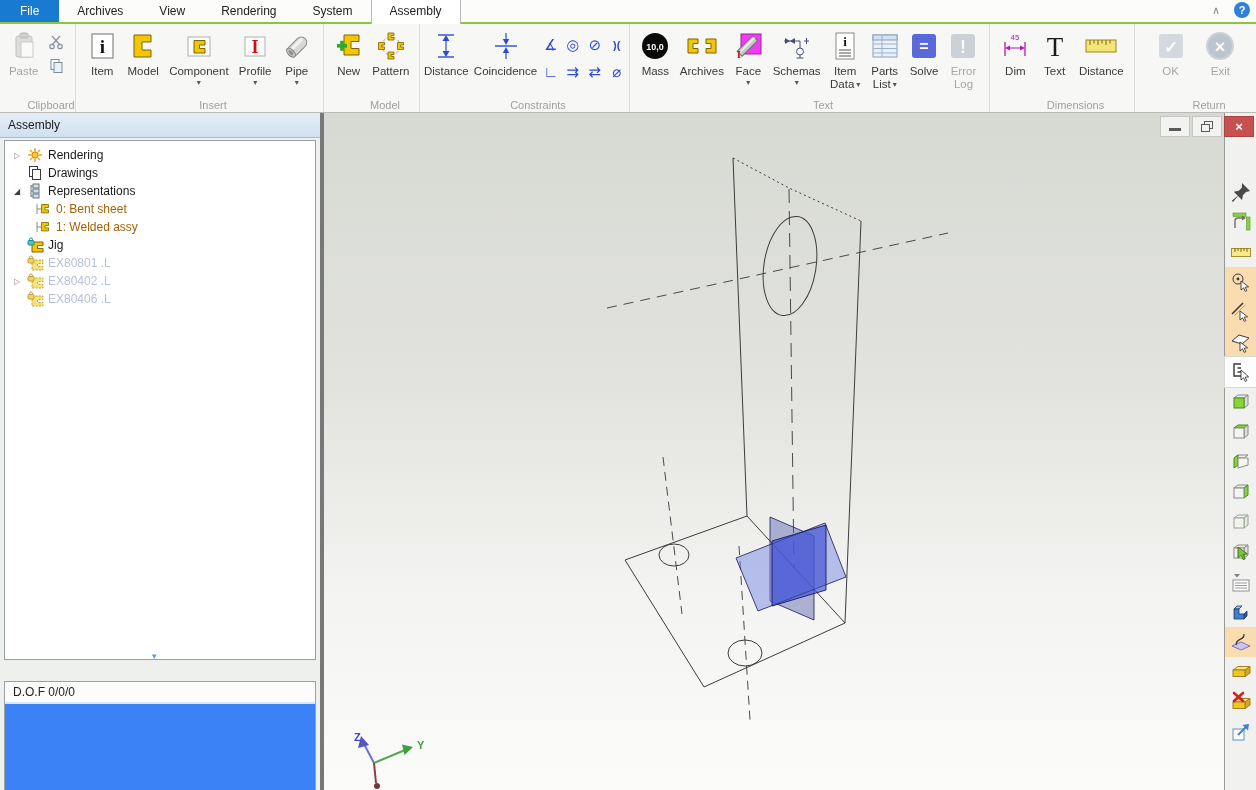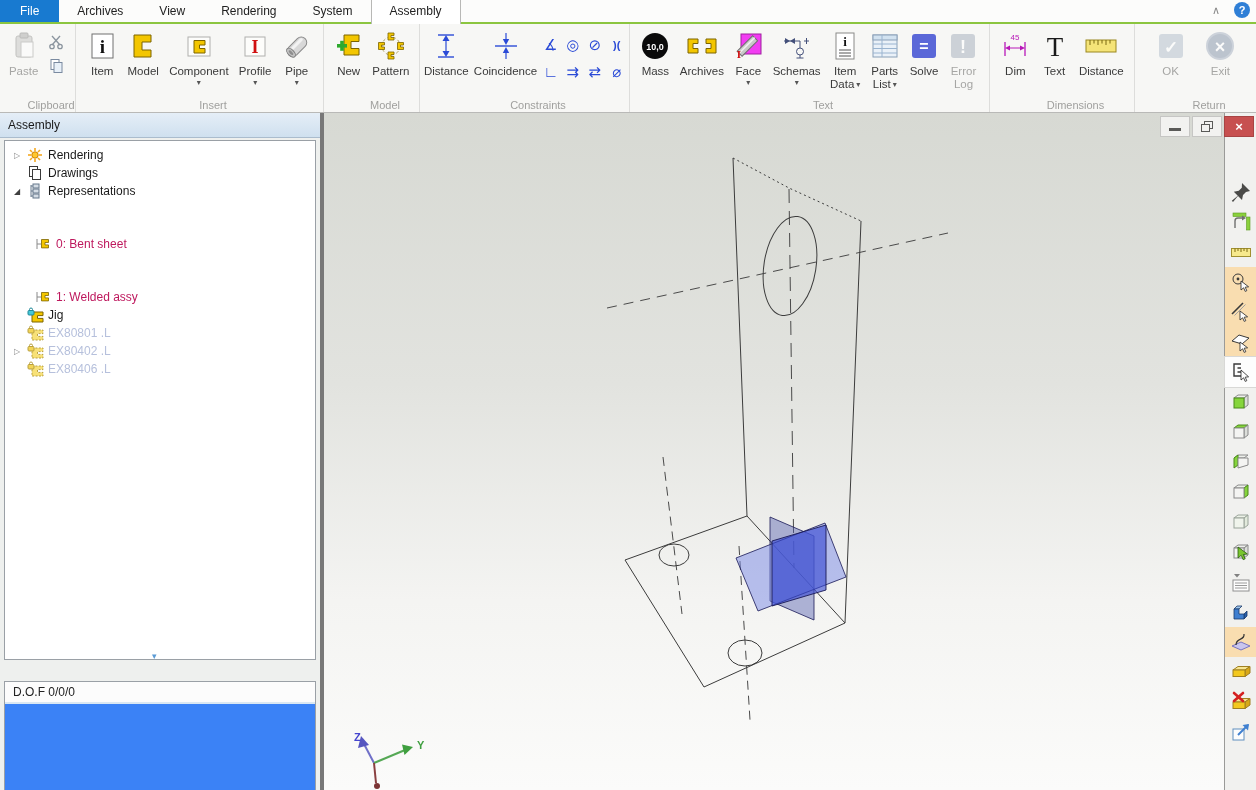--- a/index.html
+++ b/index.html
@@ -37,21 +37,21 @@
 
   
   .leftpanel { position:absolute; top:113px; left:0; width:322px; height:677px; background:#eef0ee; border-right:2px solid #787878; }
   .pheader { position:absolute; top:0; left:0; right:0; height:25px; background:linear-gradient(#e5eef7,#cfe0ef); border-bottom:1px solid #aabccd; display:flex; align-items:center; padding-left:8px; font-size:12px; color:#1a1a1a; }
   .treebox { position:absolute; top:27px; left:4px; width:312px; height:520px; background:#fff; border:1px solid #9aa0a6; padding-top:5px; overflow:hidden; }
   .trow { height:18px; display:flex; align-items:center; gap:4px; font-size:12px; color:#1a1a1a; padding-left:6px; }
   .trow .exp { width:12px; font-size:8px; color:#8a8a8a; text-align:center; flex:none; }
   .trow .expx { width:12px; font-size:8px; color:#404040; text-align:center; flex:none; }
   .trow .ticon { width:17px; height:16px; flex:none; display:flex; align-items:center; }
   .trow.child { padding-left:30px; }
-  .gray { color:#be185d;margin-top:35px; }
+  .gray { color:#a16207; }
   .faded { color:#b6c0dc; }
   .splitterarrow { position:absolute; top:539px; left:152px; font-size:9px; color:#5b9bd5; line-height:9px; }
   .dofbox { position:absolute; top:568px; left:4px; width:312px; height:123px; background:#3b82f6; border:1px solid #9aa0a6; }
   .dofrow { height:22px; background:#fcfcfc; border-bottom:2px solid #d9e7f3; display:flex; align-items:center; padding-left:8px; font-size:12px; color:#222; }
 
   
   .viewport { position:absolute; top:113px; left:322px; width:902px; height:677px; border-left:2px solid #787878; background:linear-gradient(180deg,#d7d9d3 0%, #e2e3df 40%, #f4f4f2 72%, #fbfbfa 100%); }
   .scene { position:absolute; top:0; left:2px; }
 
   .winctrl { position:absolute; top:116px; left:1160px; display:flex; gap:2px; z-index:5; }

